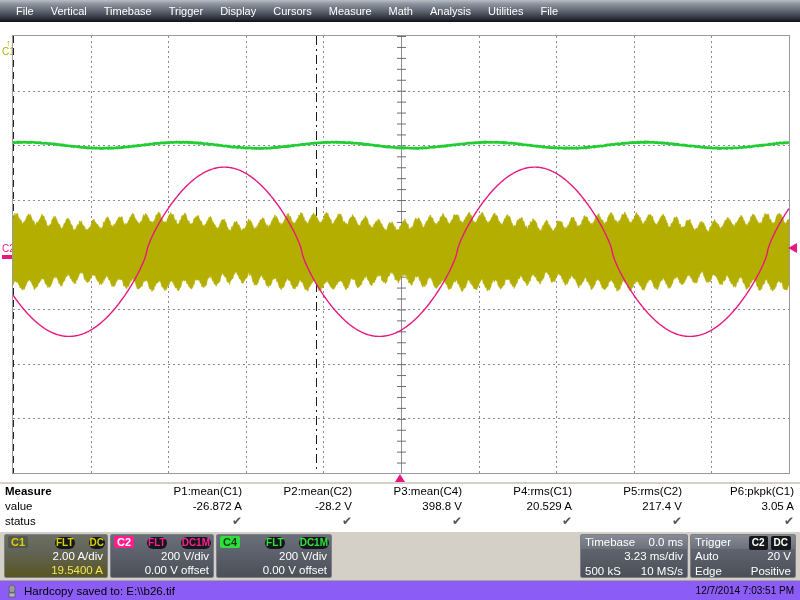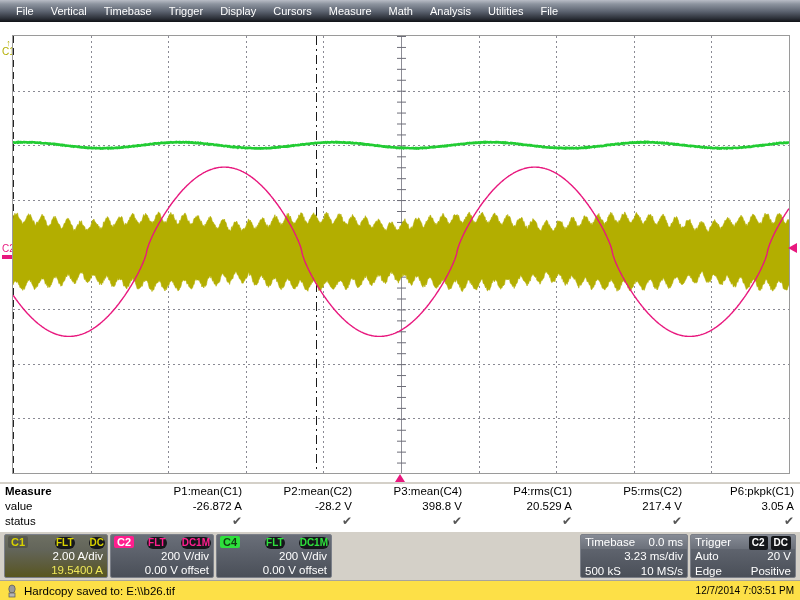--- a/index.html
+++ b/index.html
@@ -117,21 +117,21 @@
   .sysbox .row2l{position:absolute;left:4px;top:14px;line-height:15px;}
   .sysbox .row2r{position:absolute;right:4px;top:14px;line-height:15px;}
   .sysbox .row3l{position:absolute;left:4px;top:29px;line-height:15px;}
   .sysbox .row3r{position:absolute;right:4px;top:29px;line-height:15px;}
   .sysbox .chip{display:inline-block;font-size:10px;font-weight:bold;
     background:#15171b;color:#fff;padding:0 3px;margin-left:3px;border-radius:2px;}
 
   
   .statusbar{
     position:absolute;left:0;top:580px;width:800px;height:20px;
-    background:#fde047;border-top:1px solid #a8a49c;
+    background:#8b5cf6;border-top:1px solid #a8a49c;
     box-sizing:border-box;
     padding-left:32px;
   }
   .statusbar .txt{position:absolute;left:24px;top:3px;font-size:11.5px;color:#000;line-height:14px;}
   .statusbar .time{position:absolute;right:6px;top:3px;font-size:10px;color:#000;line-height:14px;}
   .statusbar .ico{position:absolute;left:5px;top:3px;width:14px;height:14px;}
 </style>
 </head>
 <body>
 

